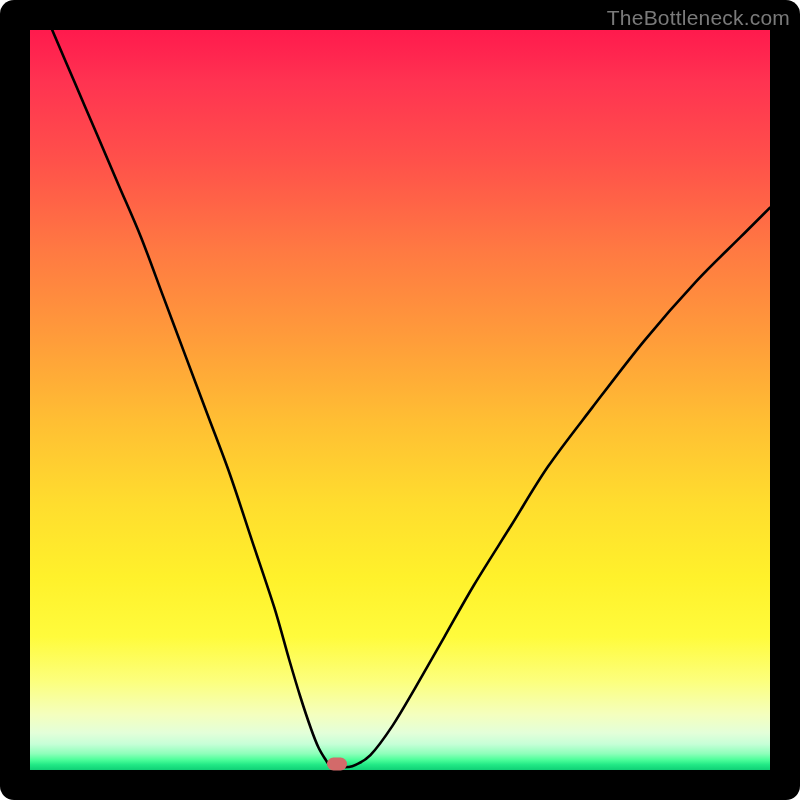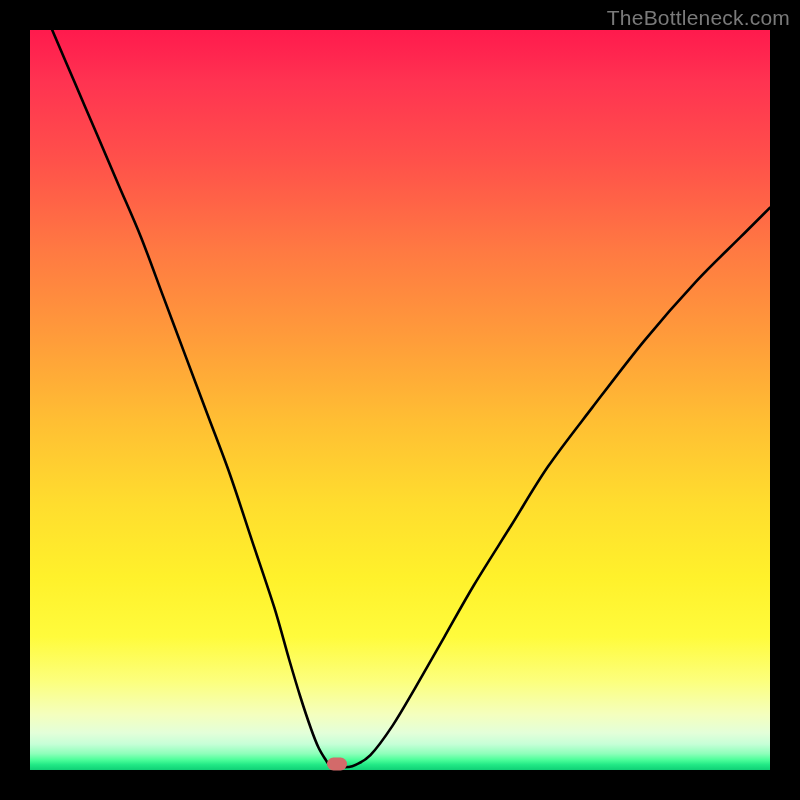--- a/index.html
+++ b/index.html
@@ -8,20 +8,21 @@
     width: 800px;
     height: 800px;
     overflow: hidden;
     font-family: Arial, sans-serif;
   }
   .chart-container {
     position: relative;
     width: 800px;
     height: 800px;
     background: #000;
+    border-radius: 14px;
   }
   .plot-area {
     position: absolute;
     left: 30px;
     top: 30px;
     width: 740px;
     height: 740px;
     background: linear-gradient(to bottom,
       #ff1a4d 0%,
       #ff3351 7%,

